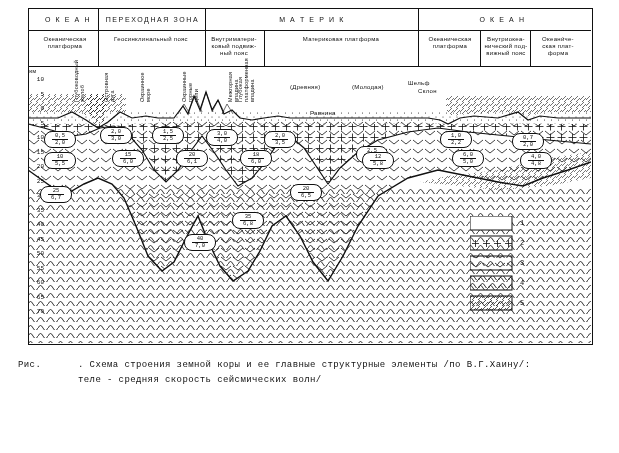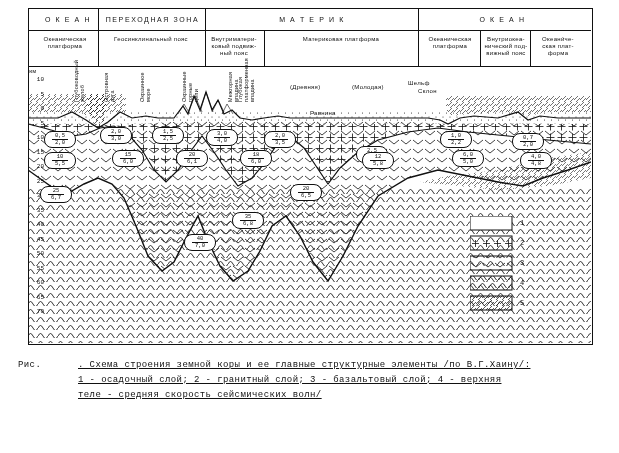--- a/index.html
+++ b/index.html
@@ -294,20 +294,19 @@
       </svg>
       <div class="legend-num" style="left: 520px; top: 219px;">1</div>
       <div class="legend-num" style="left: 520px; top: 239px;">2</div>
       <div class="legend-num" style="left: 520px; top: 259px;">3</div>
       <div class="legend-num" style="left: 520px; top: 279px;">4</div>
       <div class="legend-num" style="left: 520px; top: 299px;">5</div>
     </div>
 
   <div class="abs" style="left:18px;top:358px;width:590px;">
     <div class="cap" style="position:absolute;left:0;top:0;">Рис.</div>
-    <div id="caption-lines" style="margin-left:60px;text-decoration:underline;">
+    <div id="caption-lines" style="margin-left:60px;">
         <div class="cap">. Схема строения земной коры и ее главные структурные элементы /по В.Г.Хаину/:</div>
-        <div class="cap">1 - осадочный слой; 2 - гранитный слой; 3 - базальтовый слой; 4 - верхняя</div>
         <div class="cap">теле - средняя скорость сейсмических волн/</div>
       </div>
   </div>
 
 </div>
 
 </body></html>

